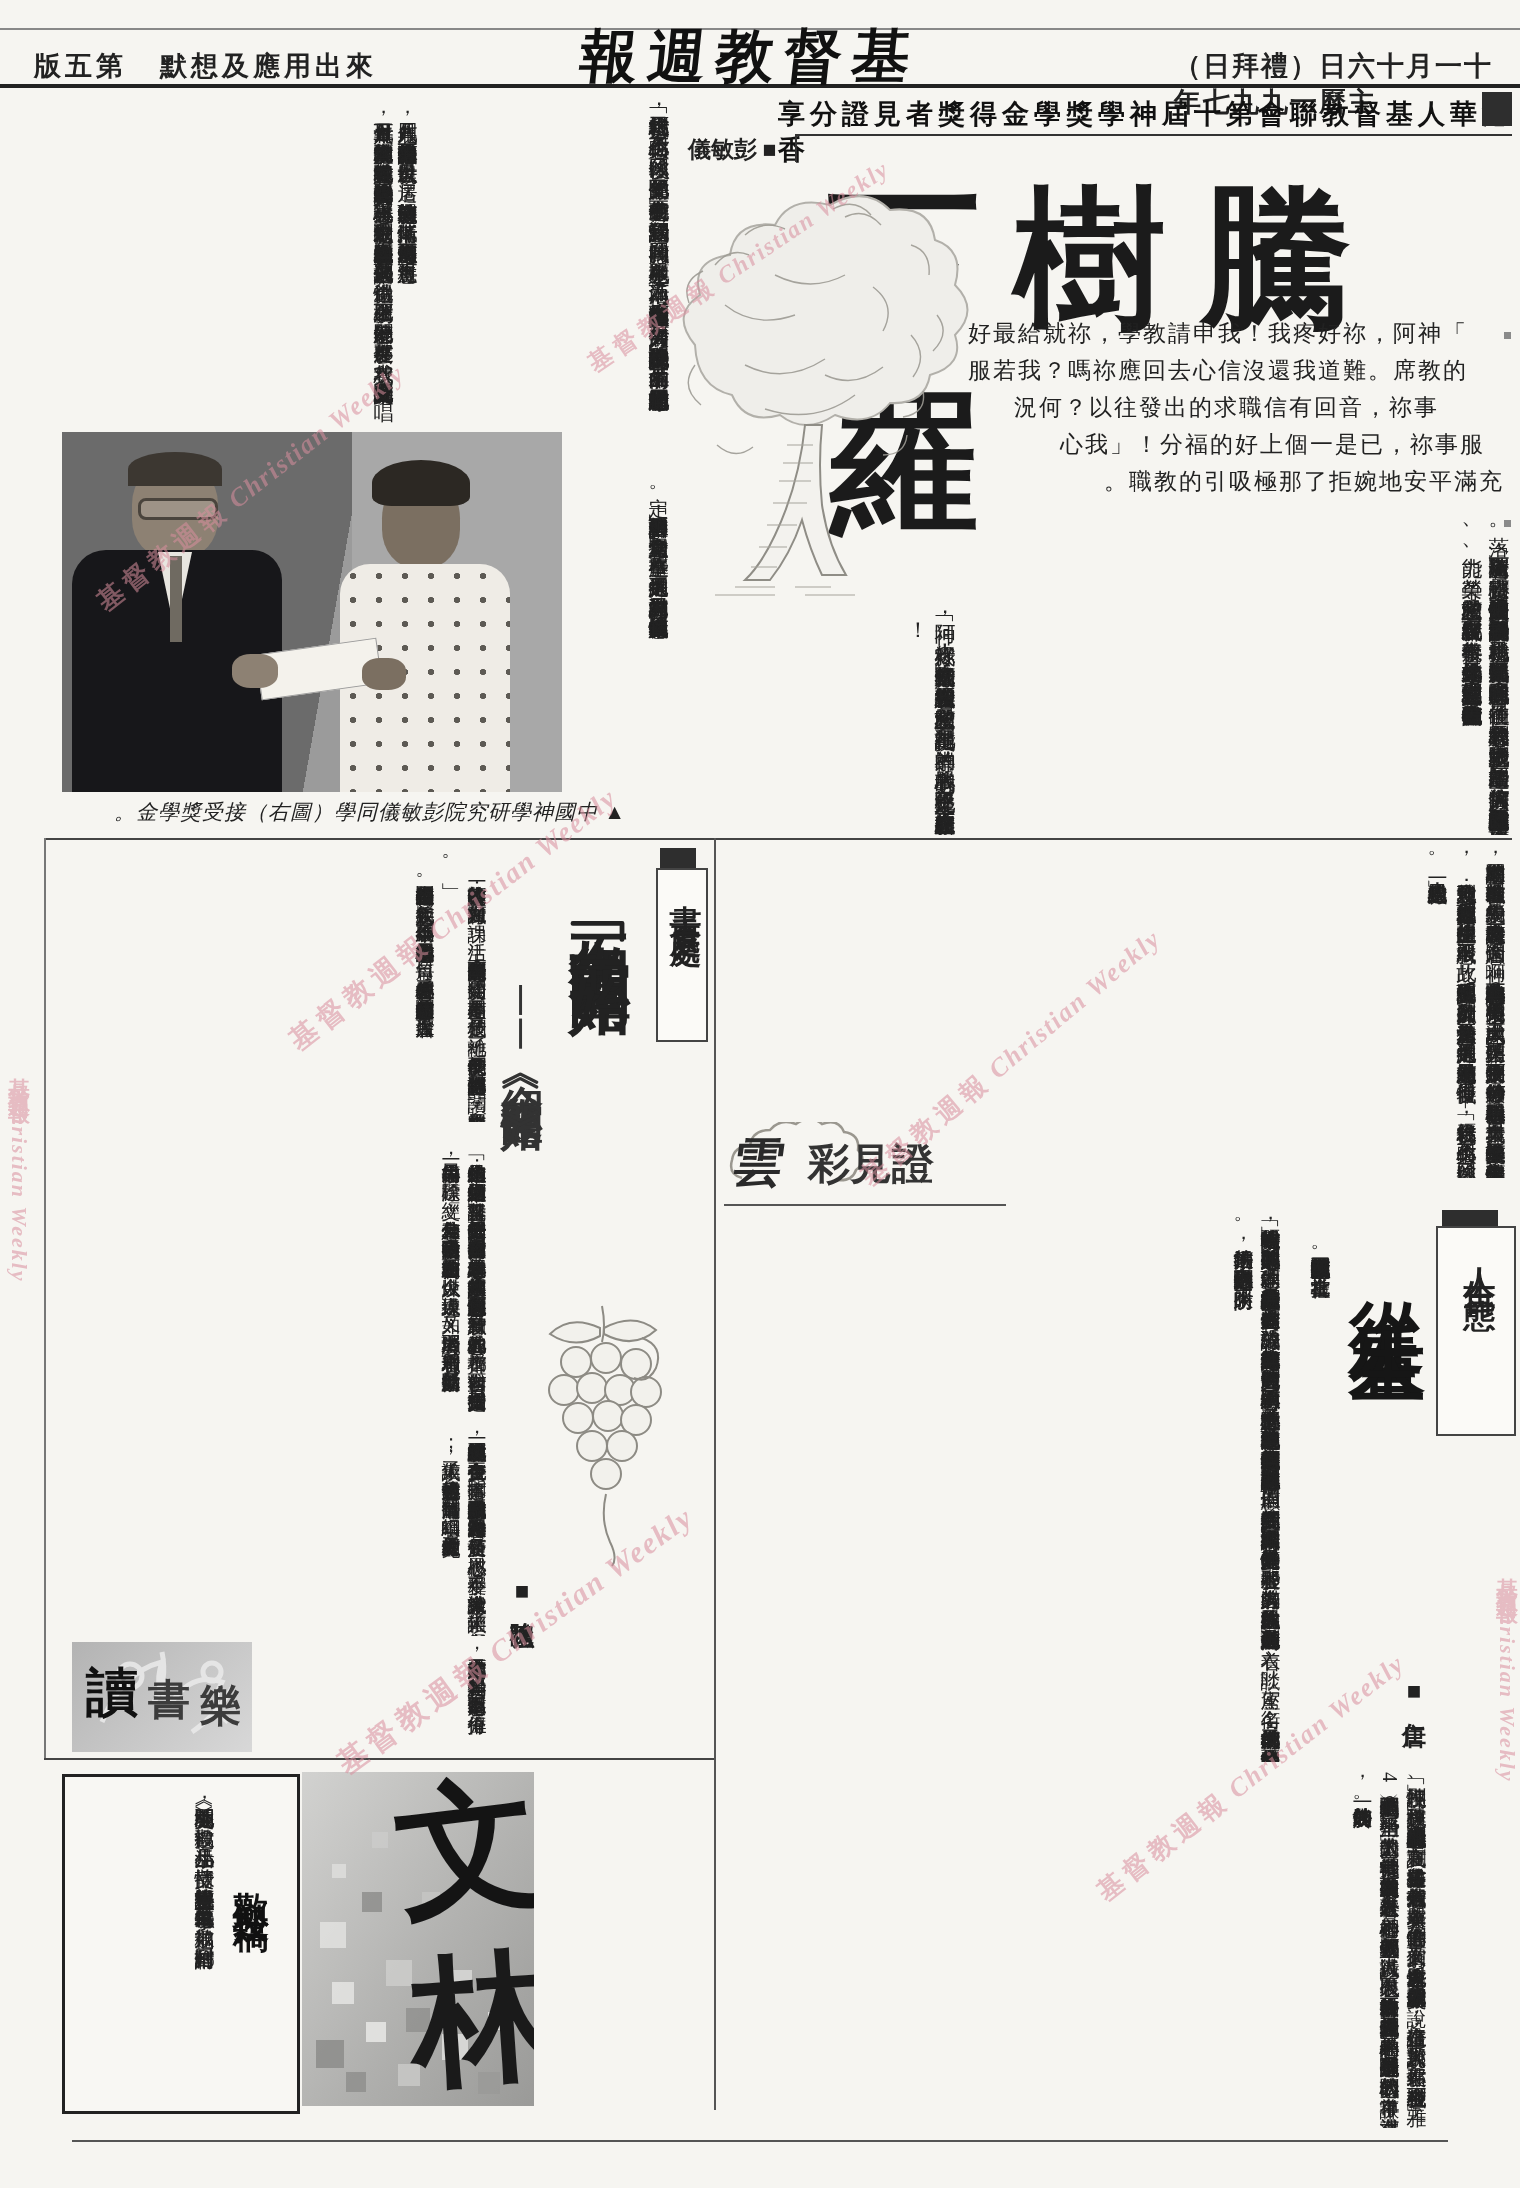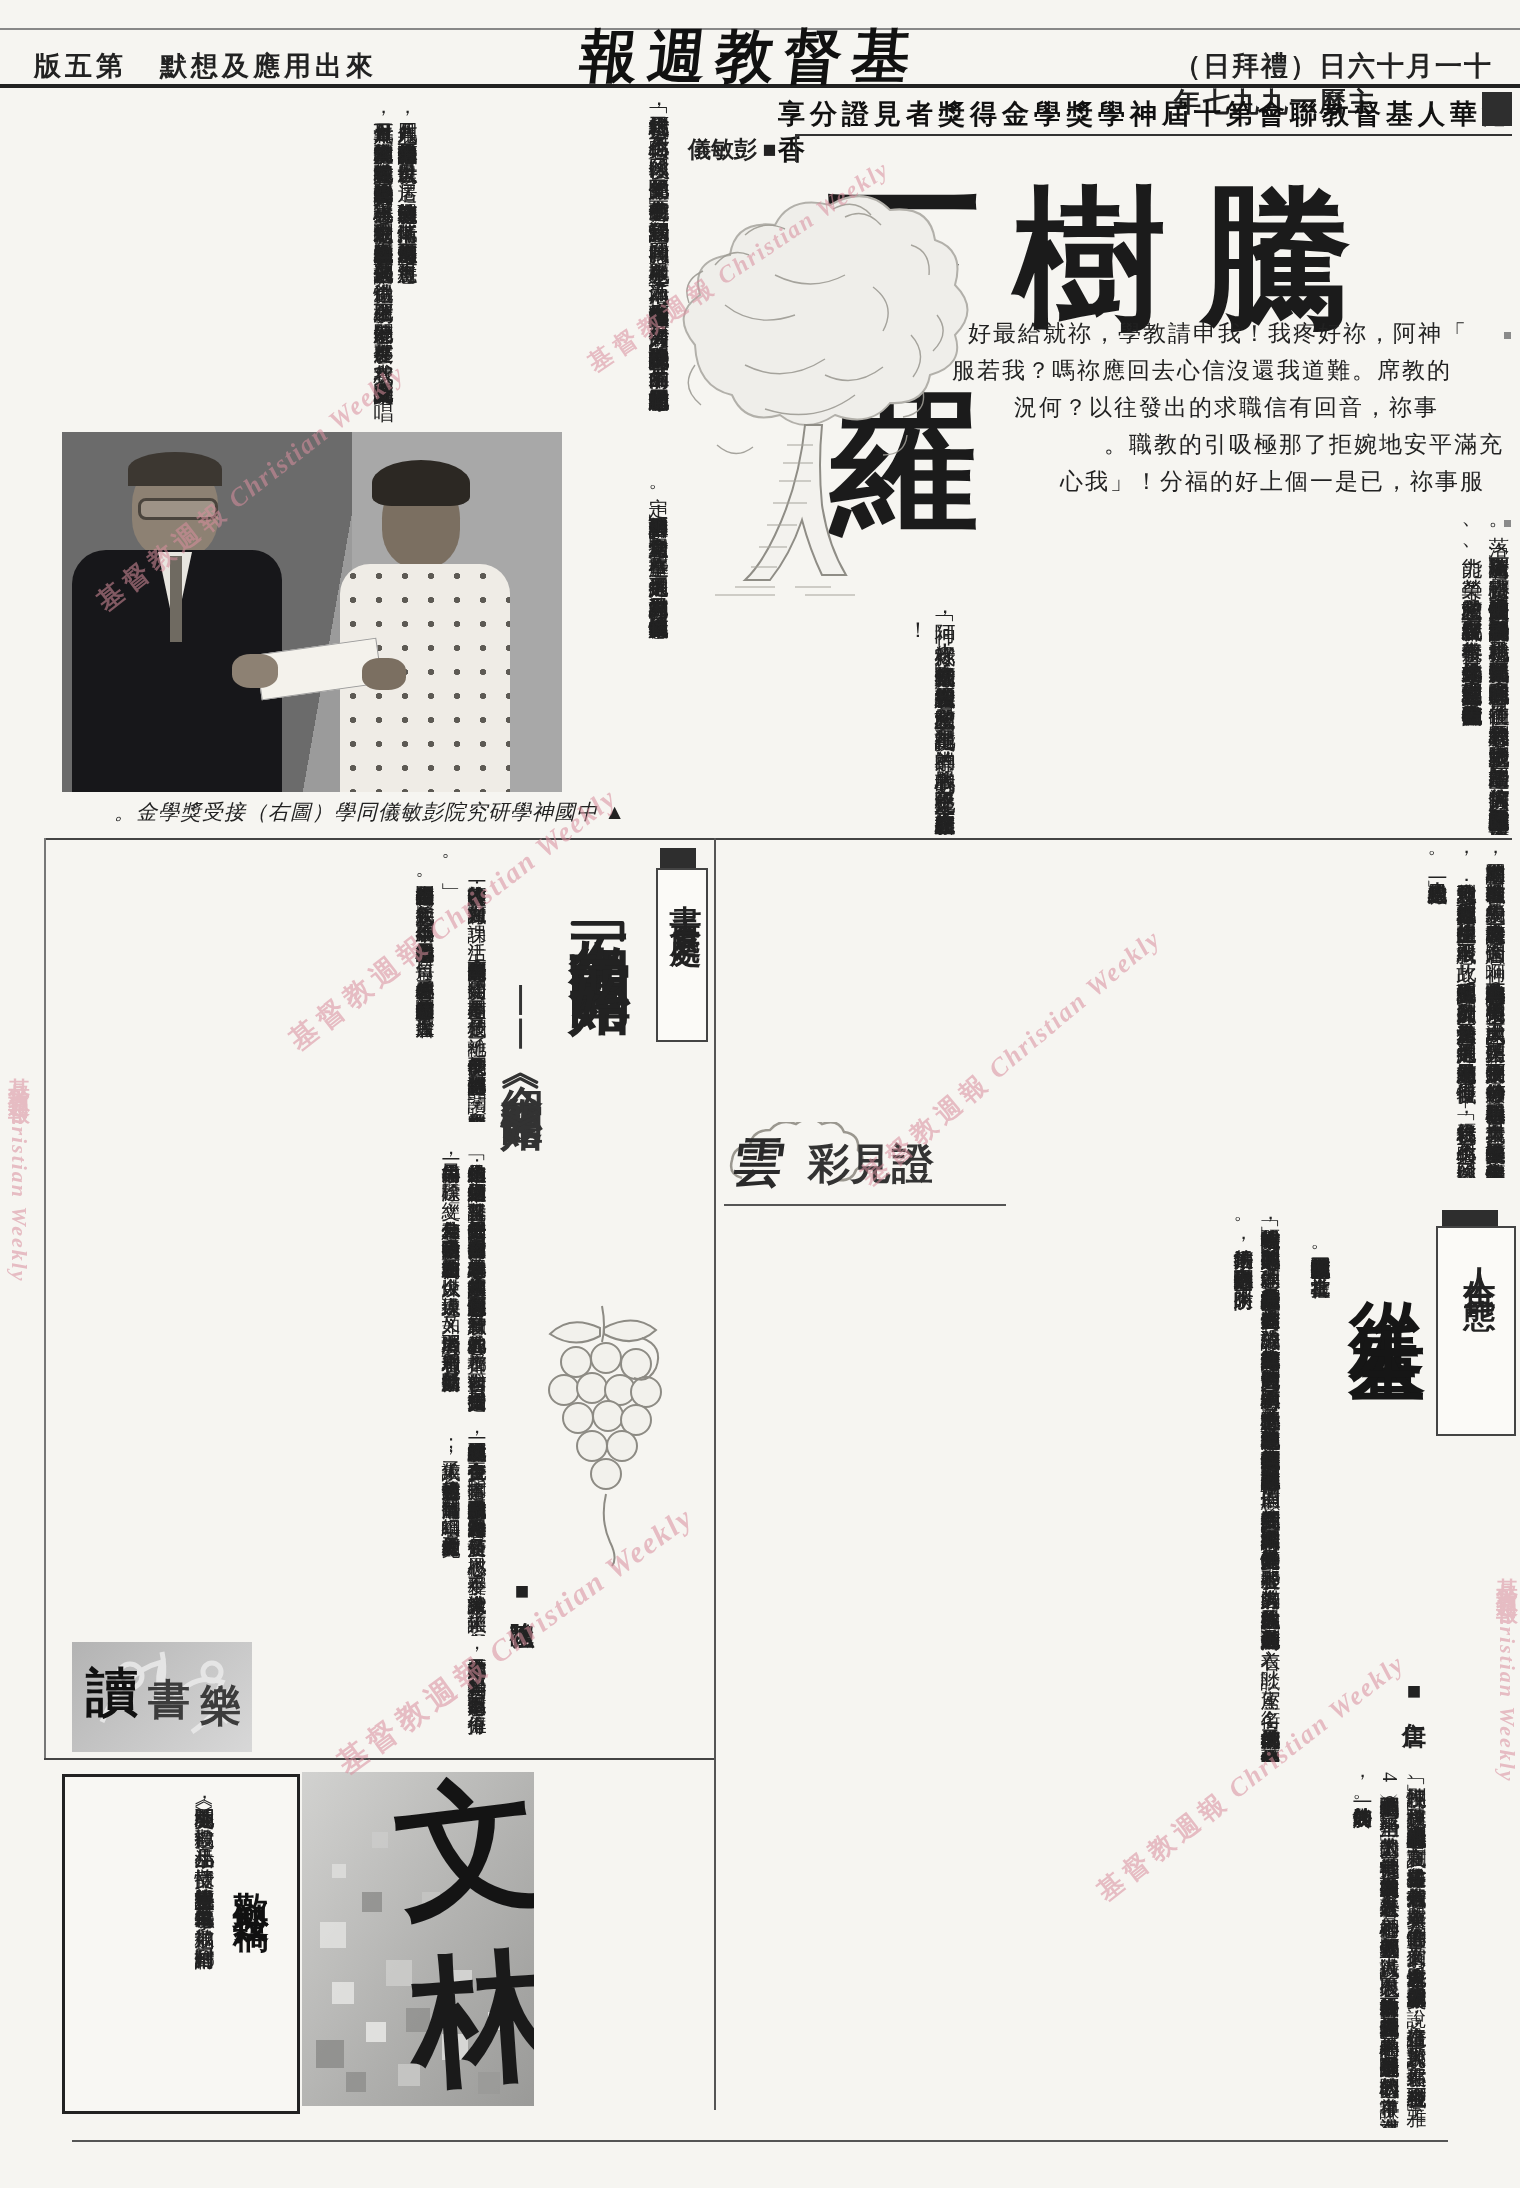--- a/index.html
+++ b/index.html
@@ -65,24 +65,24 @@
       <path d="M150 230 q-6 60-30 110 q-14 30-30 45 l25 0 q20-25 32-60 q8 30 20 55 l24 0 q-18-30-24-70 q-4-40 0-80z"></path>
     </g>
     <g stroke="#a5a39c" stroke-width="1.2">
       <path d="M132 250 h26 M128 268 h30 M124 286 h32 M118 308 h34 M112 330 h30 M104 352 h28 M96 372 h26"></path>
       <path d="M80 392 h40 M140 392 h36 M60 400 h60 M150 400 h50"></path>
     </g>
   </svg>
 
   <div class="abs" style="left:952px;top:318px;width:566px;">
     <div class="poem-line" style="margin-left:16px;">好最給就祢，學教請申我！我疼好祢，阿神「</div>
-    <div class="poem-line" style="margin-left:0;">服若我？嗎祢應回去心信沒還我道難。席教的</div>
+    <div class="poem-line" style="margin-left:16px;">服若我？嗎祢應回去心信沒還我道難。席教的</div>
     <div class="poem-line" style="margin-left:62px;">況何？以往發出的求職信有回音，祢事</div>
+    <div class="poem-line" style="margin-left:108px;">心我」！分福的好上個一是已，祢事服</div>
     <div class="poem-line" style="margin-left:152px;">。職教的引吸極那了拒婉地安平滿充</div>
-    <div class="poem-line" style="margin-left:108px;">心我」！分福的好上個一是已，祢事服</div>
   </div>
   <div class="abs" style="left:1504px;top:332px;width:7px;height:7px;background:#8a8a8a;"></div>
   <div class="abs" style="left:1504px;top:520px;width:7px;height:7px;background:#8a8a8a;"></div>
 
   <div class="abs v body-col" style="left:422px;top:100px;width:250px;height:372px;">「我已經為你祈求，叫你不至失了信心，你回頭以後，要堅固你的弟兄。」在七年前的夏令會裏，這句話深深觸動我。我向神回應，願意一生服事祂，為祂而活。於是一方面積極參與團契和主日查經的事奉，另一方面努力裝備，完成「浸會」的學位課程和「中神」的文憑課程。兩年前的五月，神又用這句話重申祂恩慈的保守和召喚。</div>
   <div class="abs v body-col" style="left:52px;top:88px;width:368px;height:344px;font-size:20px;line-height:24px;">
     <p>九四年八月底，我面對申請赴德進修神學而不獲簽證的失落，以及母親去世、遷居、轉教會等新環境的適應，情緒漸漸低落。本以為一兩個月適應下來便會好轉，豈料每下愈況。</p>
     <p>九五年五月廿六日下午，為預備當晚的查經聚會，把雅各書隨意地從頭看一遍，一章十七節說神美善的恩賜和神不改變，心裏驟現一道微光；唸到最末一章提到以利亞，這位先知在迦密山上經歷神蹟擊敗巴力先知，但耶洗別只一句話要殺他，就怕得逃命，至羅騰樹下求死。神問他怎麼景況，在那裏作甚麼。我求寬恕。再讀列王紀上十九章有關經文，唱</p>
   </div>
   <div class="abs v body-col" style="left:566px;top:482px;width:106px;height:353px;font-size:20px;line-height:26px;">定。參與「中神」的「聖經語言研習班」，堅立這個意念和負擔。這些事奉歷程，不純是個人的選擇，亦是神充滿忍耐的訓練，使我今日懂得且樂意回應祂的召喚。</div>

